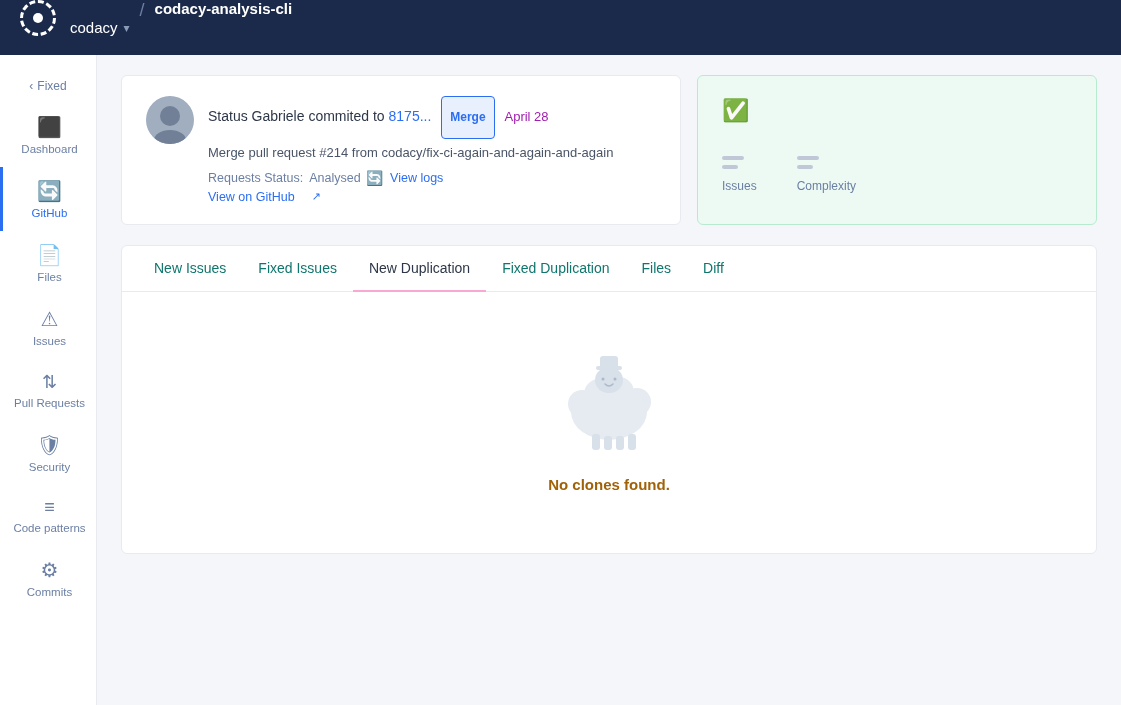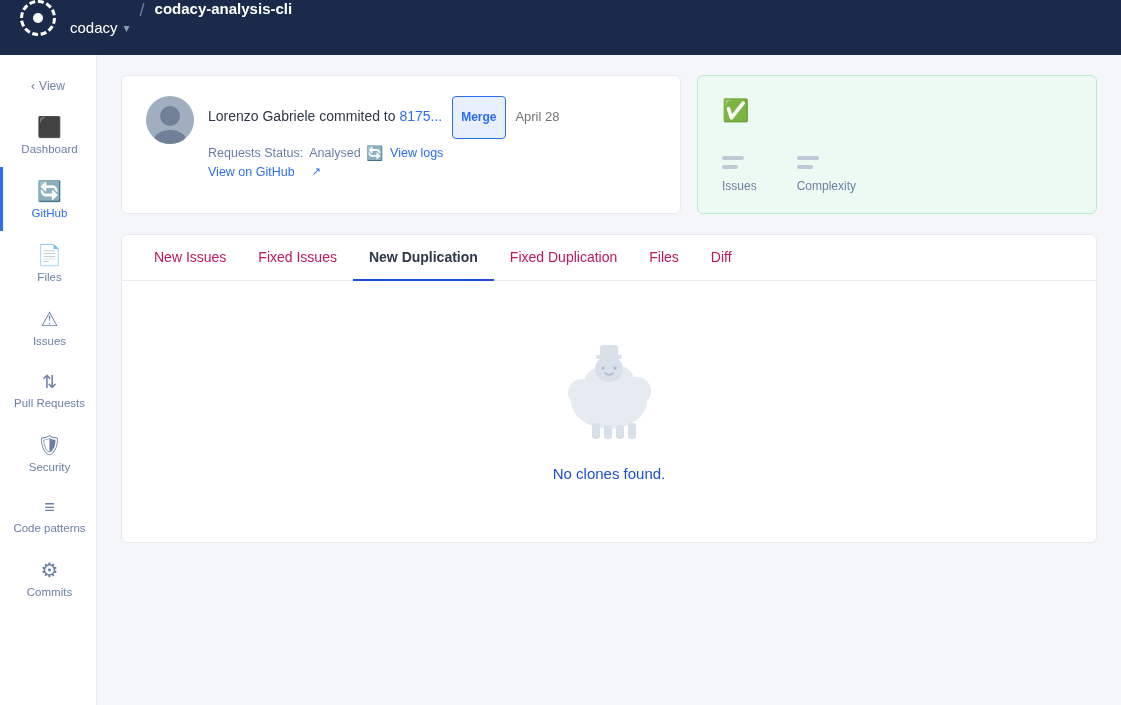--- a/index.html
+++ b/index.html
@@ -113,21 +113,21 @@
       display: inline-block;
       background: #e8f0fe;
       color: #2c6ef2;
       border: 1px solid #2c6ef2;
       border-radius: 4px;
       padding: 12px 8px;
       font-size: 12px;
       font-weight: 600;
       margin: 0 6px;
     }
-    .commit-date { color: #737373; font-size: 13px; }
+    .commit-date { color: #a21caf; font-size: 13px; }
     .commit-message { font-size: 13px; color: #4a5568; margin-bottom: 10px; }
     .commit-status { font-size: 12.5px; color: #6b7fa3; display: flex; align-items: center; gap: 6px; margin-bottom: 4px; }
     .commit-status-icon { color: #48bb78; font-size: 14px; }
     .commit-status a { color: #2c6ef2; text-decoration: none; }
     .commit-github a { color: #2c6ef2; text-decoration: none; font-size: 12.5px; display: flex; align-items: center; gap: 17px; }
 
     
     .status-card {
       background: #edfaf4;
       border: 1px solid #b7ebd0;
@@ -167,47 +167,47 @@
     .tabs-bar {
       display: flex;
       align-items: center;
       border-bottom: 1px solid #e8eaf0;
       padding: 0 16px;
       gap: 0;
     }
     .tab-item {
       padding: 14px 16px;
       font-size: 14px;
-      color: #be185d;
+      color: #0f766e;
       cursor: pointer;
       text-decoration: none;
       border-bottom: 2px solid transparent;
       margin-bottom: -1px;
       transition: color 0.2s;
     }
     .tab-item.active {
       color: #2d3748;
-      border-bottom: 2px solid #1d4ed8;
-      font-weight: 700;
+      border-bottom: 2px solid #f9a8d4;
+      font-weight: 400;
     }
 
     
     .tab-content {
       padding: 60px 20px;
       display: flex;
       flex-direction: column;
       align-items: center;
       justify-content: center;
       min-height: 220px;
     }
     .empty-illustration {
       margin-bottom: 20px;
     }
     .sheep-svg { opacity: 0.7; }
-    .empty-text { font-size: 15px; color: #1d4ed8; font-weight: 400; }
+    .empty-text { font-size: 15px; color: #a16207; font-weight: 700; }
   </style>
 </head>
 <body>
 
 <nav class="top-nav">
   <div class="nav-logo">
     <div class="nav-logo-inner"></div>
   </div>
   <span class="nav-org">
     <span>codacy</span>
@@ -215,21 +215,21 @@
   </span>
   <span class="nav-separator">/</span>
   <span class="nav-repo">codacy-analysis-cli</span>
 </nav>
 
 <div class="layout">
 
   <aside class="sidebar">
     <div class="sidebar-team">
       <span>‹</span>
-      <span>View</span>
+      <span>Fixed</span>
     </div>
 
     <div class="sidebar-item">
       <span class="icon">⬛</span>
       <span>Dashboard</span>
     </div>
     <div class="sidebar-item active">
       <span class="icon">🔄</span>
       <span>GitHub</span>
     </div>
@@ -268,26 +268,27 @@
           <div class="commit-avatar">
 
             <svg width="48" height="48" viewBox="0 0 48 48">
               <circle cx="24" cy="24" r="24" fill="#a0aec0"></circle>
               <circle cx="24" cy="20" r="10" fill="#718096"></circle>
               <ellipse cx="24" cy="44" rx="16" ry="10" fill="#718096"></ellipse>
             </svg>
           </div>
           <div class="commit-info">
             <div class="commit-title">
-              <span>Lorenzo Gabriele</span>
+              <span>Status Gabriele</span>
               <span> commited to </span>
               <a href="#">8175...</a>
               <span class="commit-badge">Merge</span>
               <span class="commit-date">April 28</span>
             </div>
+            <div class="commit-message">Merge pull request #214 from codacy/fix-ci-again-and-again-and-again</div>
             <div class="commit-status">
               <span>Requests Status:</span>
               <span>Analysed</span>
               <span class="commit-status-icon">🔄</span>
               <a href="#">View logs</a>
             </div>
             <div class="commit-github">
               <a href="#">
                 <span>View on GitHub</span>
                 <span style="font-size:11px;">↗</span>

